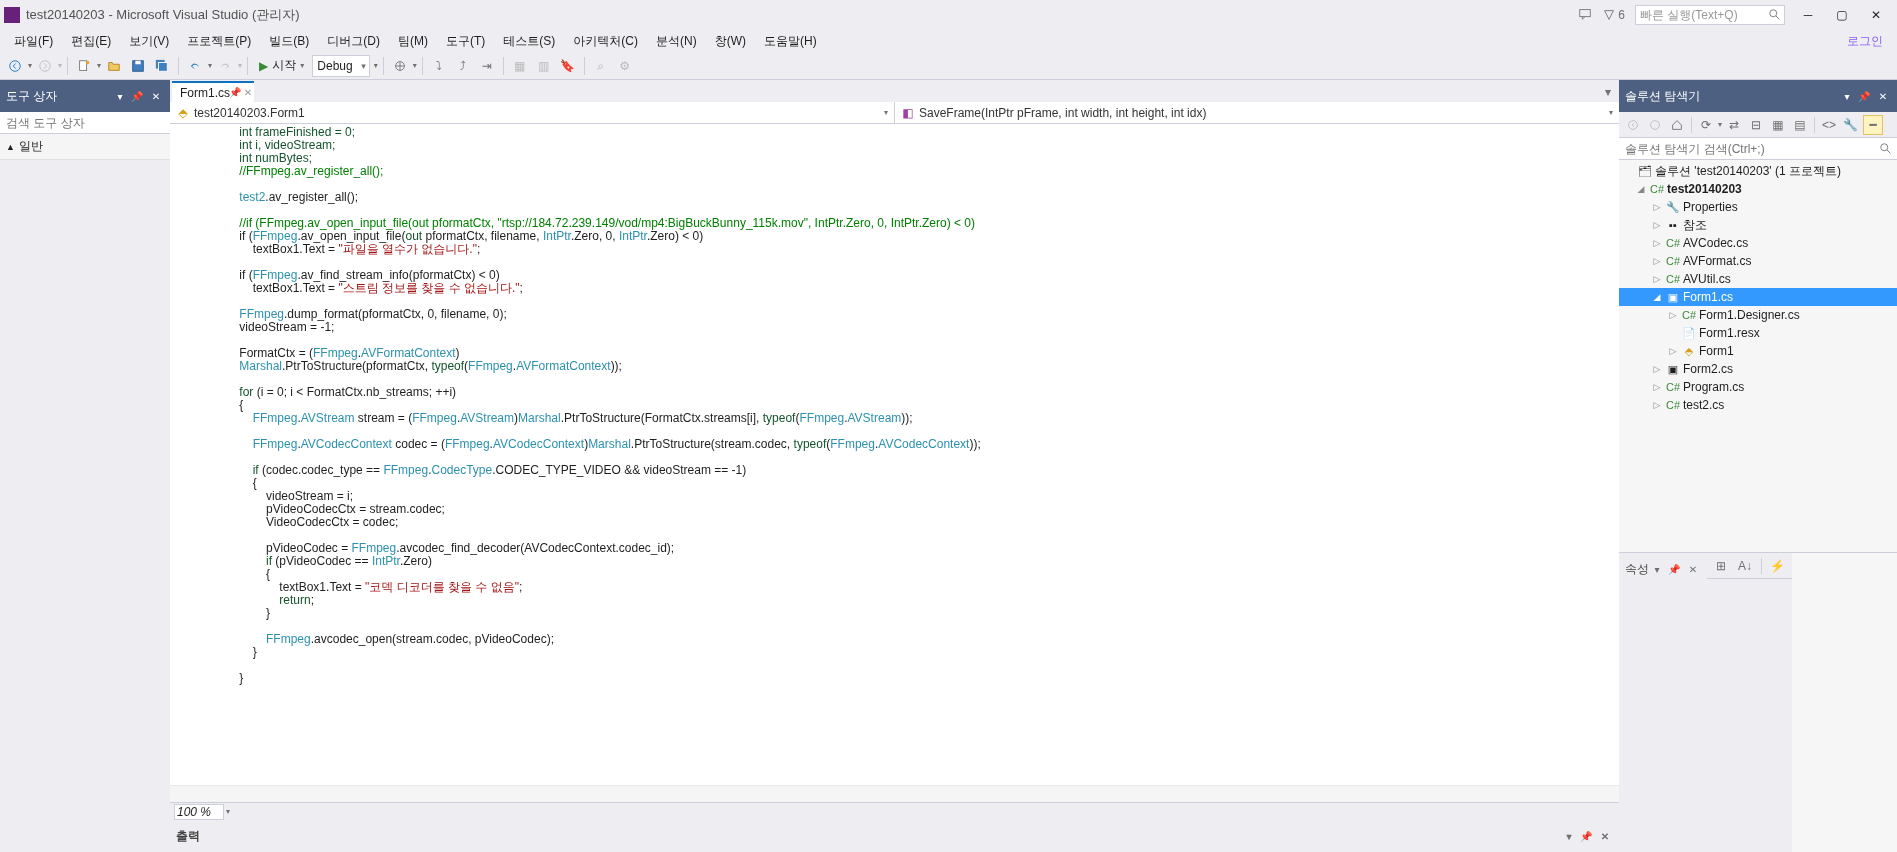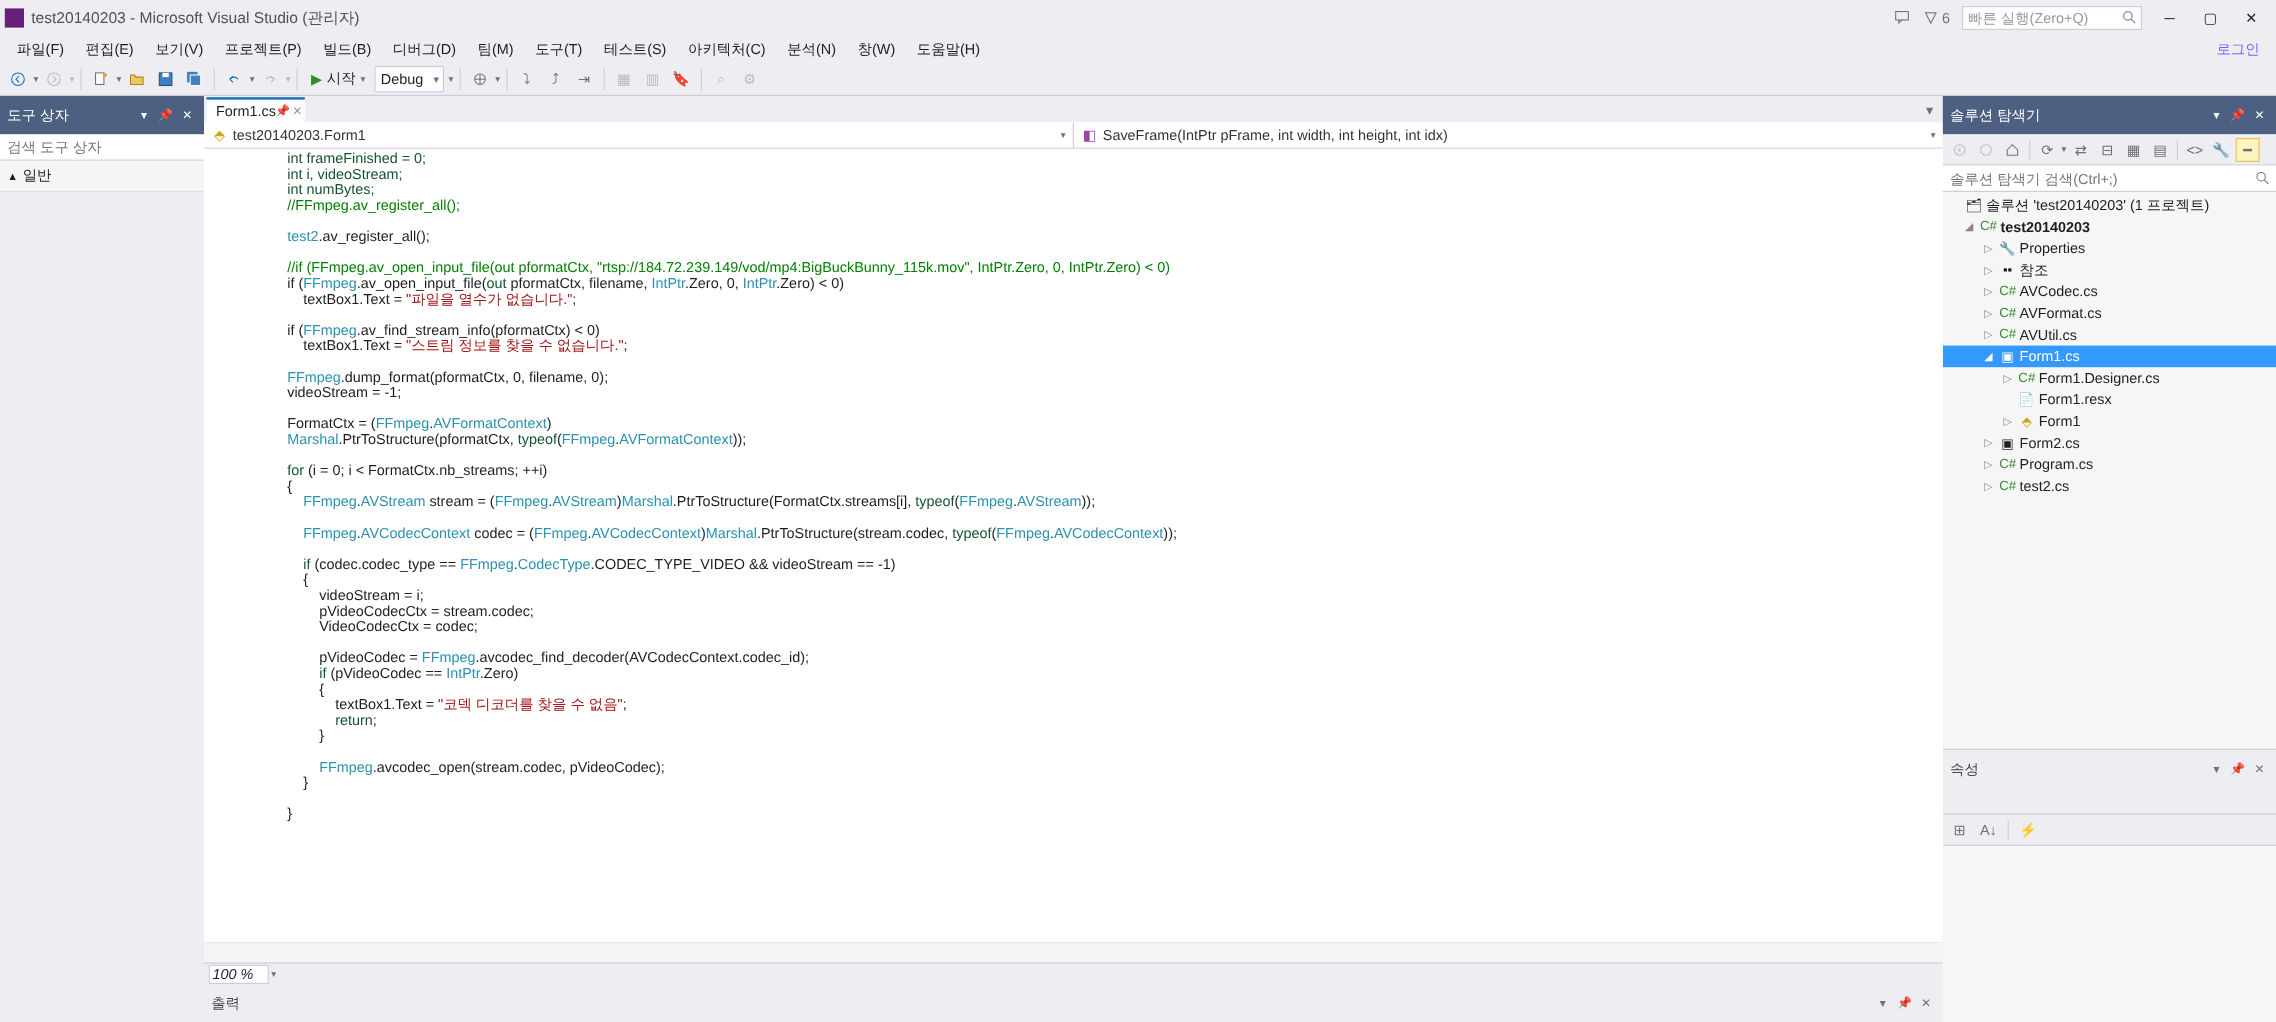--- a/index.html
+++ b/index.html
@@ -58,21 +58,21 @@
 .sx-btn { width:20px; height:20px; display:flex; align-items:center; justify-content:center; color:#717171; }
 .sx-btn.active { background:#fdf4bf; border:1px solid #e5c365; }
 .sx-sep { width:1px; height:16px; background:#cccedb; margin:0 2px; }
 .sx-search { height:22px; border:none; background:#fff; padding:2px 22px 2px 6px; color:#999; border-bottom:1px solid #cccedb; width:100%; position:relative; }
 .tree { flex:1; overflow:auto; background:#f6f6f6; padding:2px 0; }
 .tree-row { display:flex; align-items:center; height:18px; padding-left:4px; gap:2px; white-space:nowrap; }
 .tree-row.selected { background:#3399ff; color:#fff; }
 .tree-exp { width:12px; height:12px; display:flex; align-items:center; justify-content:center; color:#888; font-size:9px; }
 .tree-icon { width:16px; height:14px; display:inline-flex; align-items:center; justify-content:center; font-size:11px; }
 .tree-label { font-size:12px; }
-.props-panel { border-top:1px solid #cccedb; display:flex; flex-direction:column; height:228px; }
+.props-panel { border-top:1px solid #cccedb; display:flex; flex-direction:row; height:300px; }
 .props-toolbar { height:26px; background:#eeeef2; border-bottom:1px solid #cccedb; display:flex; align-items:center; padding:0 4px; gap:4px; }
 .props-body { flex:1; background:#f6f6f6; }
 .svg-icon { width:14px; height:14px; }
 </style>
 </head>
 <body>
 
 <div class="titlebar">
   <span class="vs-logo"></span>
   <span class="titlebar-title">test20140203 - Microsoft Visual Studio (관리자)</span>
@@ -82,21 +82,21 @@
           <rect x="2" y="3" width="12" height="8" fill="none" stroke="#717171"></rect>
           <path d="M5 11 L5 14 L8 11" fill="none" stroke="#717171"></path>
         </svg></span>
     <span style="display:flex;align-items:center;gap:2px;">
         <svg class="svg-icon" viewBox="0 0 16 16">
           <path d="M3 3 L13 3 L8 13 Z" fill="none" stroke="#717171"></path>
         </svg>
         <span>6</span>
       </span>
     <div class="titlebar-search">
-      <span>빠른 실행(Zero+Q)</span>
+      <span>빠른 실행(Text+Q)</span>
       <svg width="14" height="14" viewBox="0 0 16 16">
           <circle cx="6" cy="6" r="4" fill="none" stroke="#717171"></circle>
           <line x1="9" y1="9" x2="13" y2="13" stroke="#717171"></line>
         </svg>
     </div>
   </div>
   <div class="win-btns">
     <div class="win-btn">─</div>
     <div class="win-btn">▢</div>
     <div class="win-btn">✕</div>
@@ -296,21 +296,21 @@
     </div>
     <div class="scrollbar-h"></div>
     <div class="editor-footer">
       <div class="zoom-box">
           <span>100 %</span>
         </div>
       <span style="font-size:8px;color:#717171;margin-left:2px;">▾</span>
       <span style="flex:1;"></span>
     </div>
 
-    <div class="panel-header light" style="height:21px;">
+    <div class="panel-header light" style="height:21px;font-weight:bold;">
       <span>출력</span>
       <div class="panel-header-btns">
         <span class="panel-header-btn">▾</span>
         <span class="panel-header-btn">📌</span>
         <span class="panel-header-btn">✕</span>
       </div>
     </div>
   </div>
 
   <div class="right-panel">

